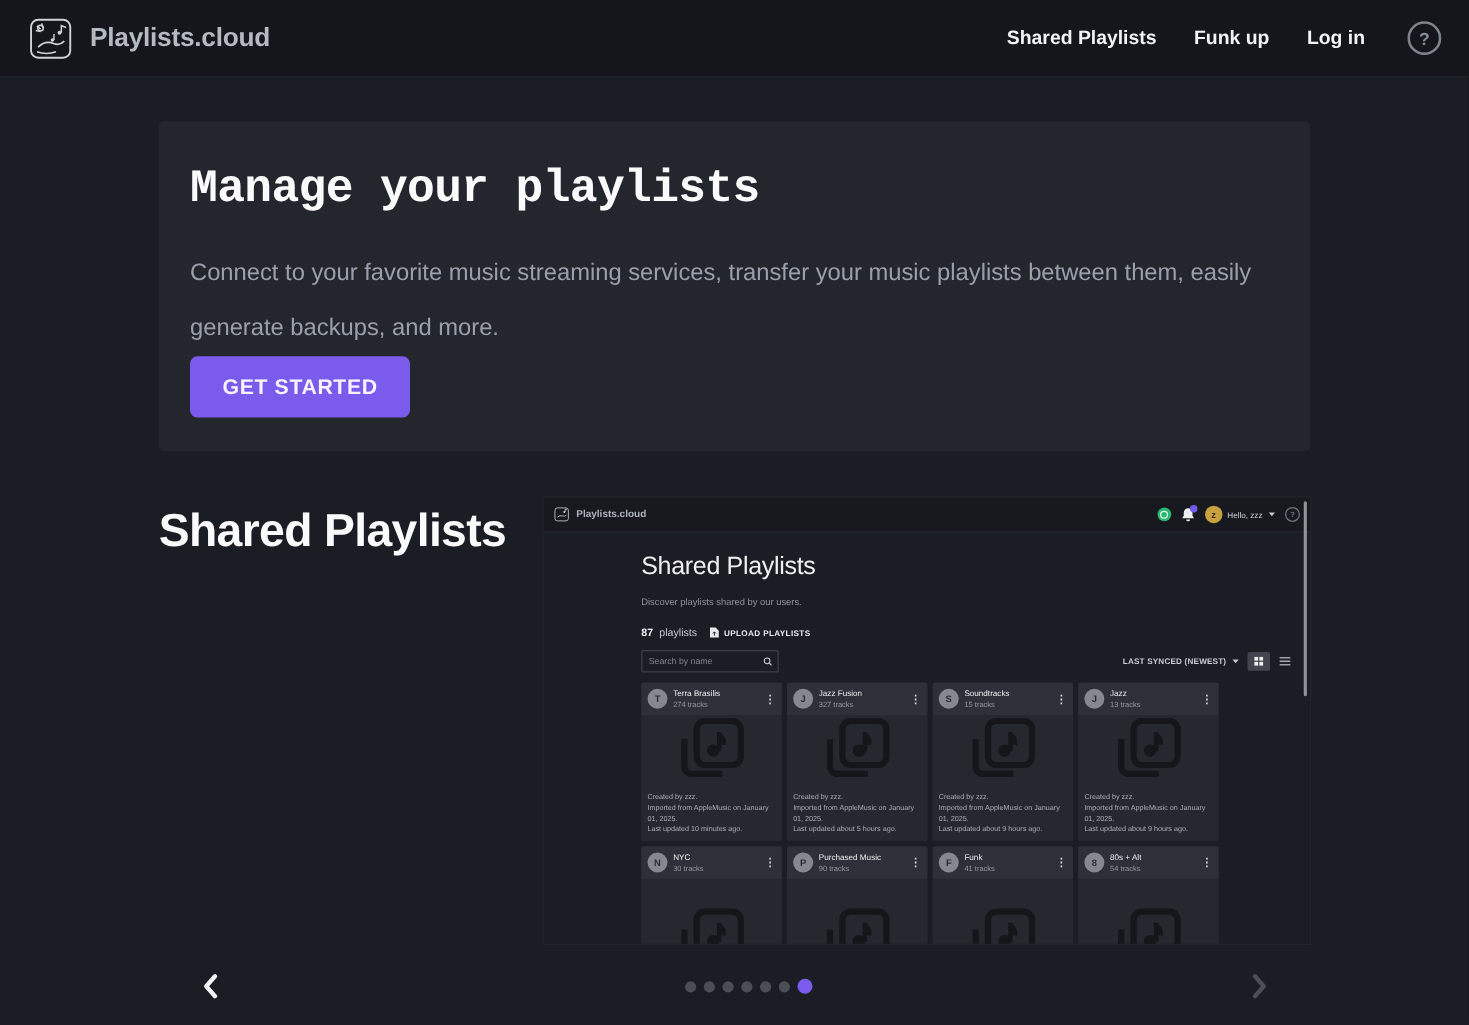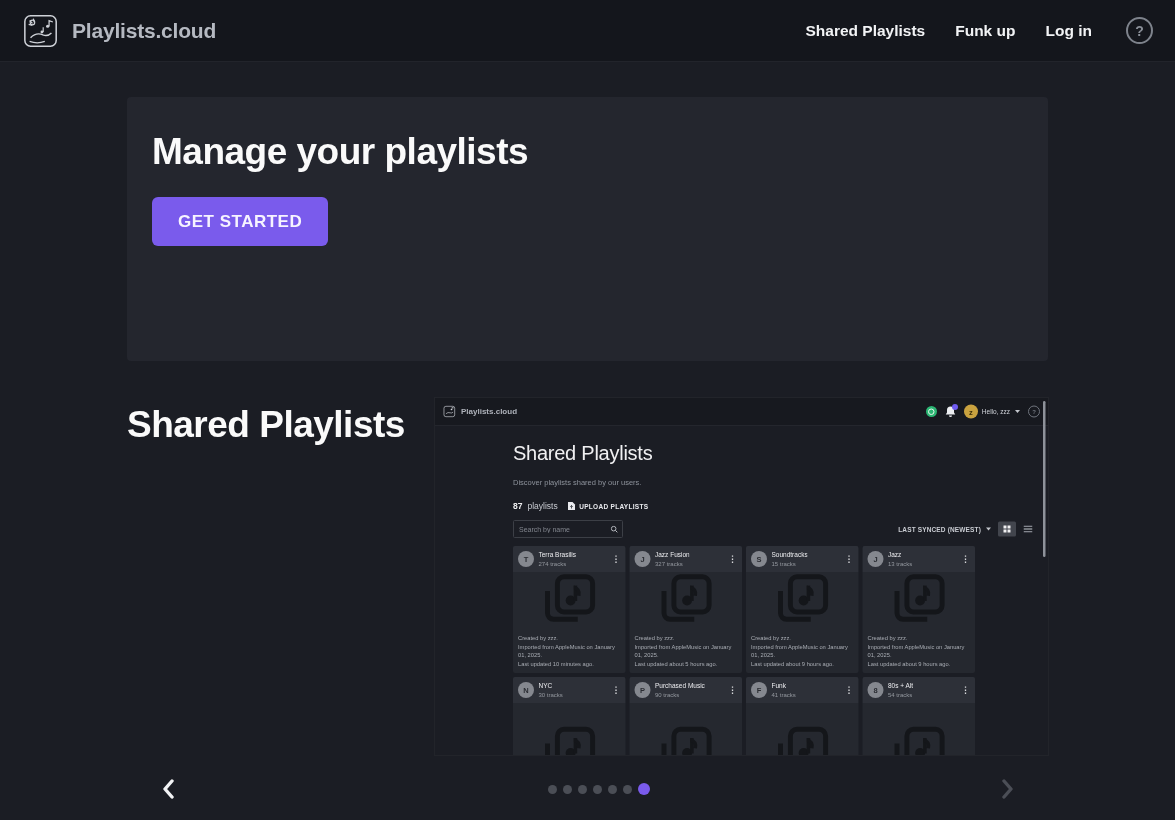--- a/index.html
+++ b/index.html
@@ -15,23 +15,23 @@
   .brand-name{font-size:21px;font-weight:bold;color:#b5b9c1;letter-spacing:-0.2px;}
   .nav-links{margin-left:auto;display:flex;align-items:center;gap:30px;}
   .nav-link{color:#f2f3f5;font-size:15.5px;font-weight:bold;cursor:pointer;white-space:nowrap;}
   .help-btn{width:23px;height:23px;border:2px solid #7e838c;border-radius:50%;color:#8a8f98;
             font-size:14px;font-weight:bold;display:flex;align-items:center;justify-content:center;
             margin-left:4px;cursor:pointer;}
 
   
   .hero{position:absolute;left:127px;top:97px;width:921px;height:264px;background:#24262e;
         border-radius:4px;box-sizing:border-box;padding:34px 25px;}
-  .hero h1{margin:0;font-size:37px;font-weight:600;color:#fafafa;letter-spacing:-0.5px;}
+  .hero h1{margin:0;font-size:37px;font-weight:600;color:#fafafa;letter-spacing:-0.5px;font-family:Liberation Mono, monospace;}
   .hero p{margin:24px 0 0 0;font-size:19px;color:#9aa0ab;line-height:44px;max-width:860px;}
-  .cta{margin-top:24px;display:inline-block;background:#7a5bec;color:#f6f3ff;border:none;
+  .cta{display:inline-block;background:#7a5bec;color:#f6f3ff;border:none;
        border-radius:6px;padding:0 26px;height:49px;line-height:49px;font-size:17px;
        font-weight:bold;letter-spacing:0.5px;font-family:inherit;cursor:pointer;}
 
   
   .sect{position:absolute;left:127px;top:404px;width:300px;}
   .sect h2{margin:0;font-size:37px;font-weight:600;color:#fafafa;letter-spacing:-0.5px;}
   .sect p{margin:22px 0 0 0;font-size:19px;color:#9aa0ab;line-height:33px;}
 
   
   .shot{position:absolute;left:435px;top:398px;width:613px;height:357px;overflow:hidden;
@@ -129,20 +129,21 @@
     <div class="nav-links">
       <span class="nav-link">Shared Playlists</span>
       <span class="nav-link">Funk up</span>
       <span class="nav-link">Log in</span>
       <span class="help-btn">?</span>
     </div>
   </div>
 
   <div class="hero">
     <h1>Manage your playlists</h1>
+    <p>Connect to your favorite music streaming services, transfer your music playlists between them, easily generate backups, and more.</p>
     <button class="cta">GET STARTED</button>
   </div>
 
   <div class="sect">
     <h2>Shared Playlists</h2>
   </div>
 
   <div class="shot">
     <div class="shot-scale">
 

